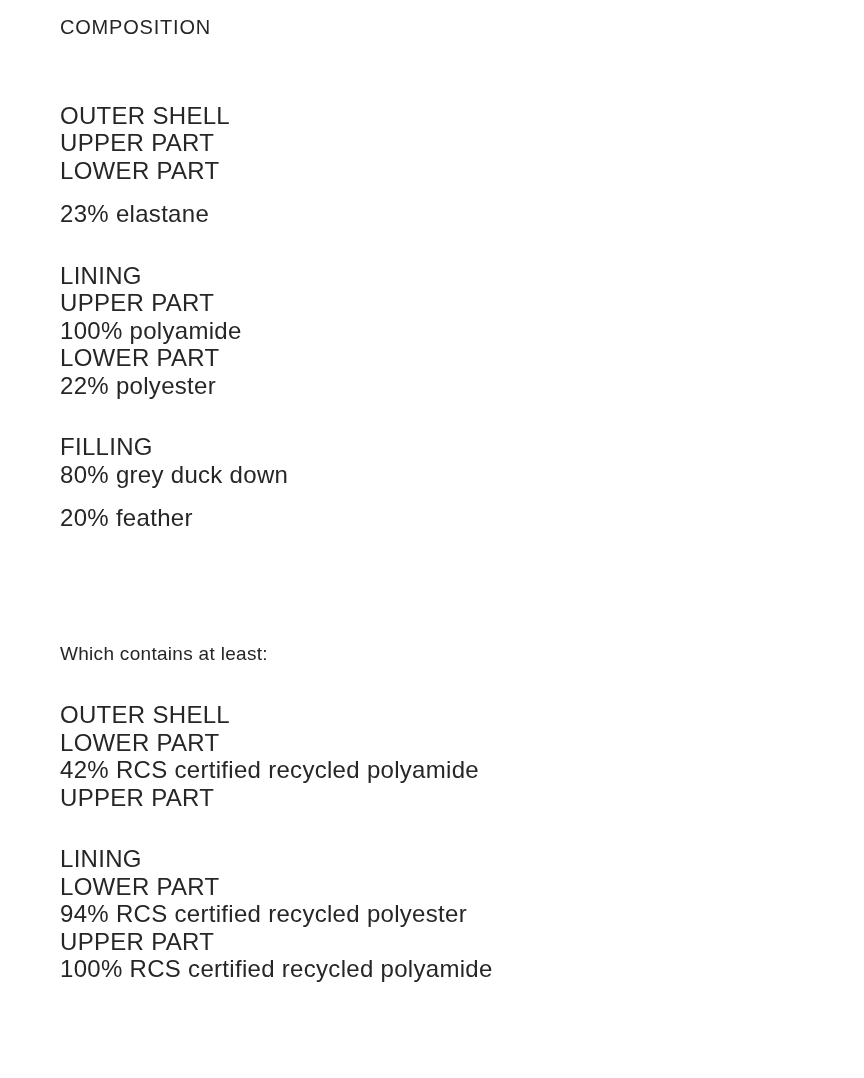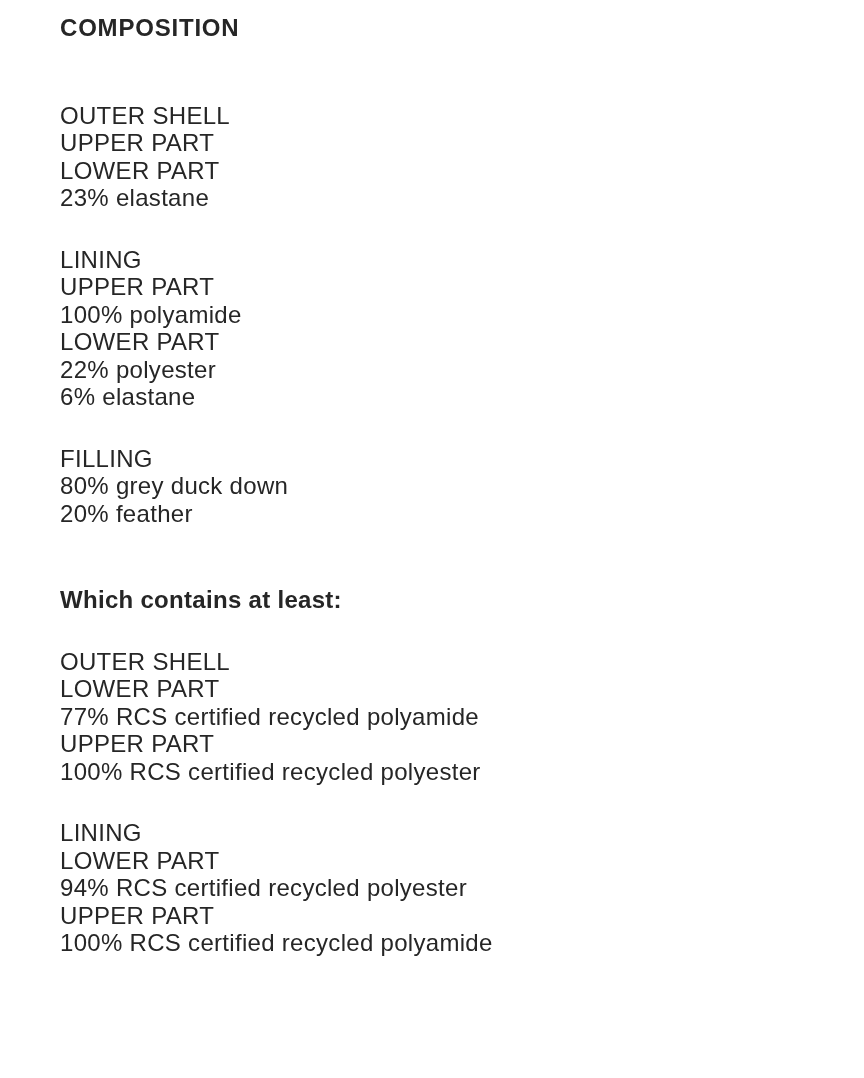--- a/index.html
+++ b/index.html
@@ -14,40 +14,40 @@
     font-family: "Liberation Sans", "DejaVu Sans", sans-serif;
     color: #262626;
     -webkit-font-smoothing: antialiased;
   }
   .page {
     box-sizing: border-box;
     padding: 14px 40px 0 60px;
   }
   .title {
     margin: 0;
-    font-size: 24px;
-    font-weight: 700;
+    font-size: 20px;
+    font-weight: 400;
     letter-spacing: 0.8px;
     line-height: 27.5px;
   }
   .line {
     font-size: 24px;
     font-weight: 400;
     letter-spacing: 0.3px;
     line-height: 27.5px;
     white-space: pre;
   }
   .para { margin: 0; }
-  .para + .para { margin-top: 0; }
+  .para + .para { margin-top: 16px; }
   .sec { margin-top: 34px; }
   .sec.first { margin-top: 60px; }
   .note {
-    margin-top: 59px;
-    font-size: 24px;
-    font-weight: 700;
+    margin-top: 108px;
+    font-size: 19px;
+    font-weight: 400;
     letter-spacing: 0.3px;
     line-height: 27.5px;
   }
 </style>
 </head>
 <body>
 
 <main class="page">
 
   <h1 class="title">COMPOSITION</h1>
@@ -64,44 +64,40 @@
   </section>
 
   <section class="sec">
     <div class="para">
       <div class="line">LINING</div>
       <div class="line">UPPER PART</div>
       <div class="line">100% polyamide</div>
       <div class="line">LOWER PART</div>
       <div class="line">22% polyester</div>
     </div>
-    <div class="para">
-      <div class="line">6% elastane</div>
-    </div>
   </section>
 
   <section class="sec">
     <div class="para">
       <div class="line">FILLING</div>
       <div class="line">80% grey duck down</div>
     </div>
     <div class="para">
       <div class="line">20% feather</div>
     </div>
   </section>
 
   <p class="note">Which contains at least:</p>
 
   <section class="sec">
     <div class="para">
       <div class="line">OUTER SHELL</div>
       <div class="line">LOWER PART</div>
-      <div class="line">77% RCS certified recycled polyamide</div>
+      <div class="line">42% RCS certified recycled polyamide</div>
       <div class="line">UPPER PART</div>
-      <div class="line">100% RCS certified recycled polyester</div>
     </div>
   </section>
 
   <section class="sec">
     <div class="para">
       <div class="line">LINING</div>
       <div class="line">LOWER PART</div>
       <div class="line">94% RCS certified recycled polyester</div>
       <div class="line">UPPER PART</div>
       <div class="line">100% RCS certified recycled polyamide</div>

